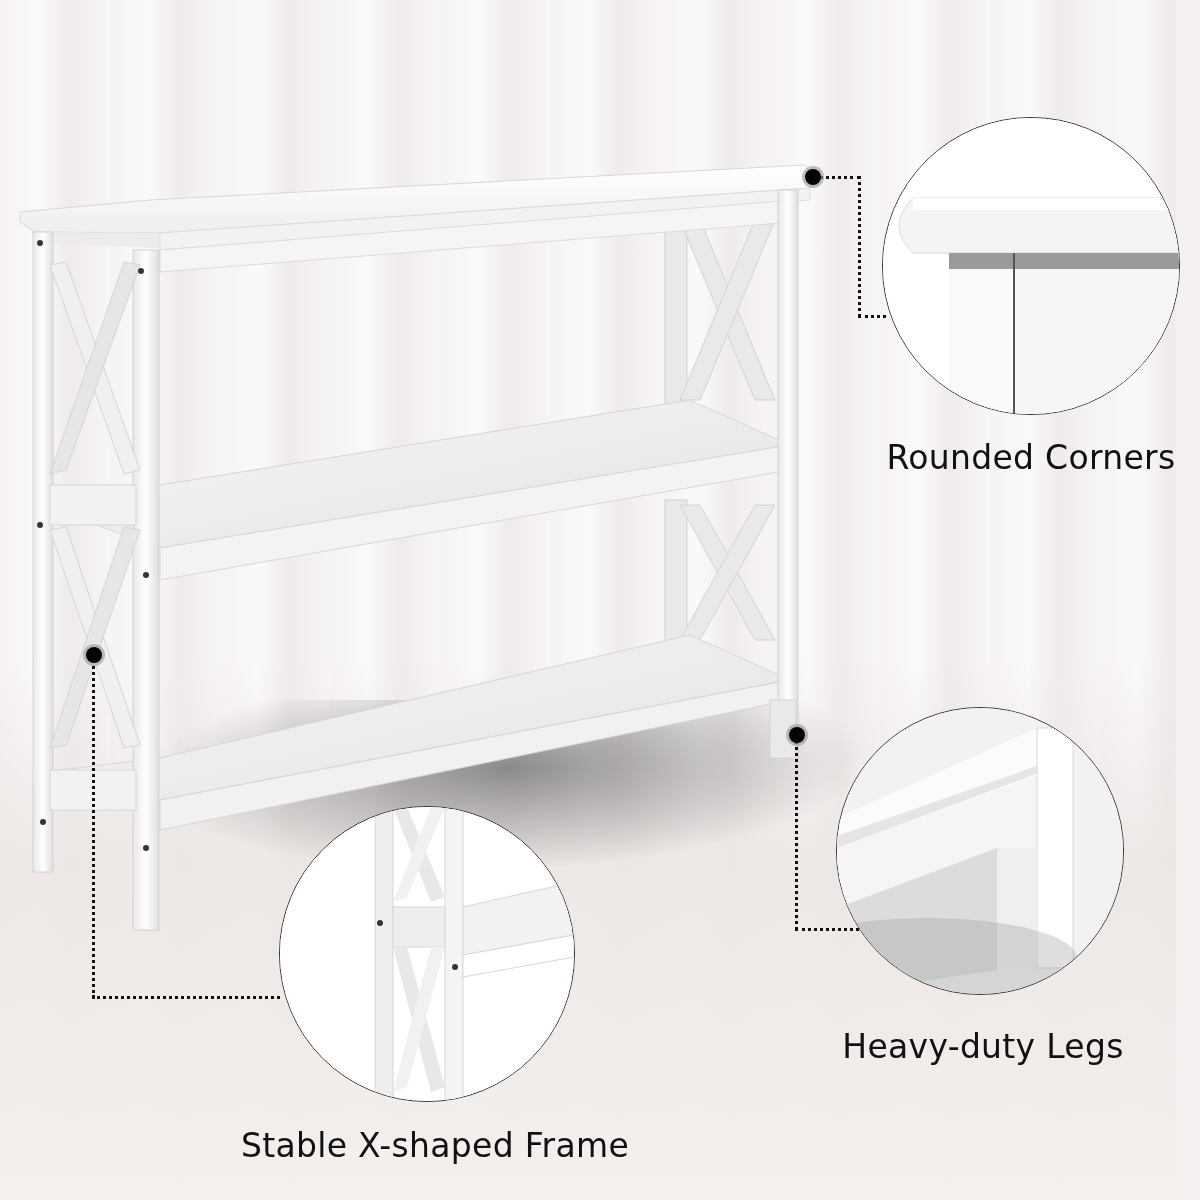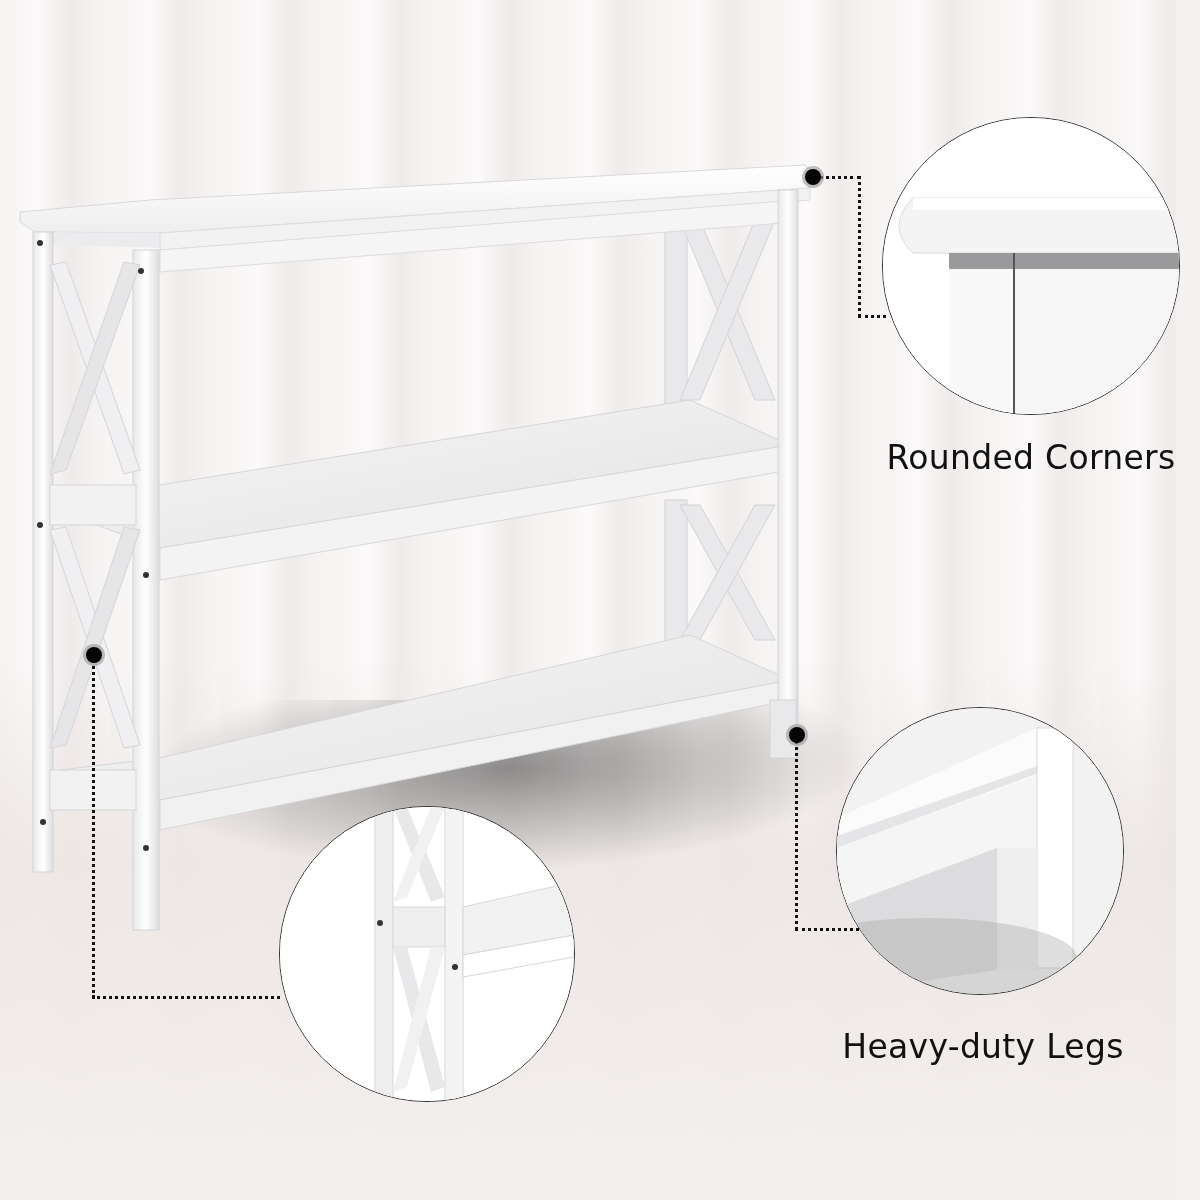--- a/index.html
+++ b/index.html
@@ -158,13 +158,14 @@
 
   <div class="lead" style="left:92px; top:655px; width:0; height:343px; border-left-width:3px;"></div>
   <div class="lead" style="left:92px; top:996px; width:188px; height:0; border-top-width:3px;"></div>
 
   <div class="dot" style="left:813px; top:177px;"></div>
   <div class="dot" style="left:797px; top:735px;"></div>
   <div class="dot" style="left:94px; top:655px;"></div>
 
   <div class="label" style="left:1031px; top:438px;">Rounded Corners</div>
   <div class="label" style="left:983px; top:1019px;margin-top:8px;">Heavy-duty Legs</div>
+  <div class="label" style="left:435px; top:1126px;">Stable X-shaped Frame</div>
 </div>
 
 </body></html>

